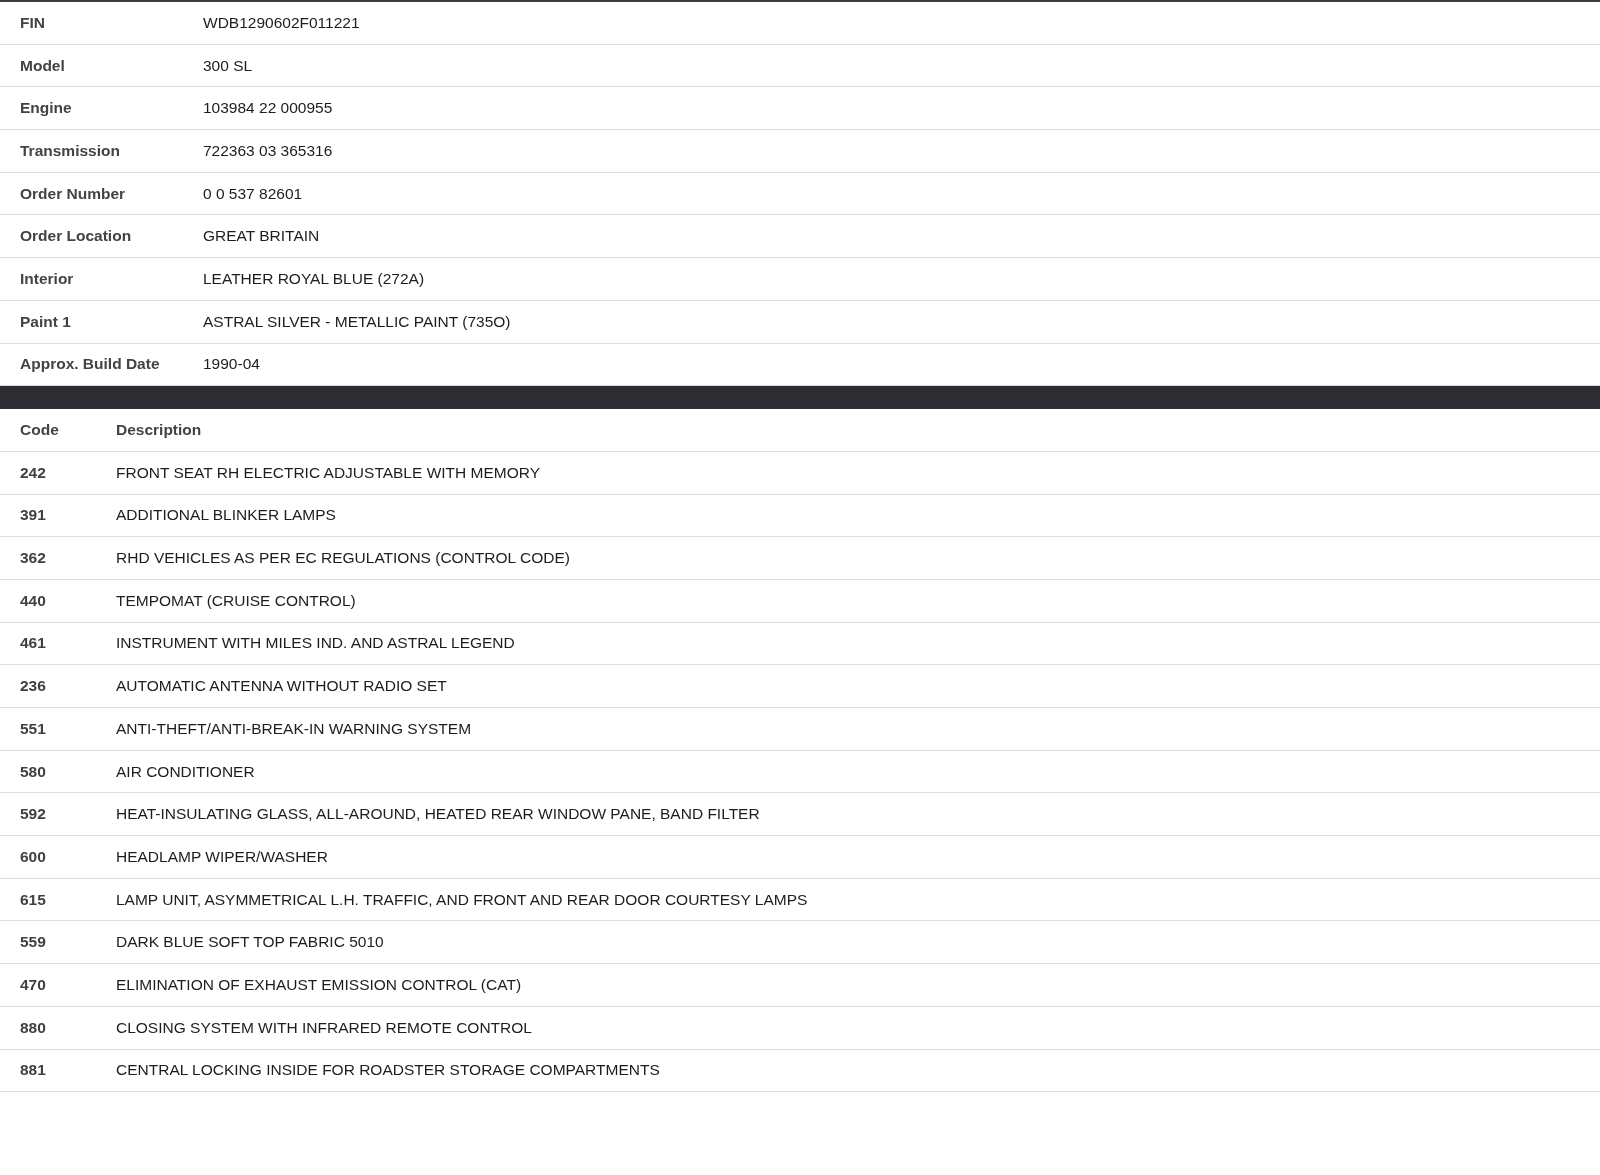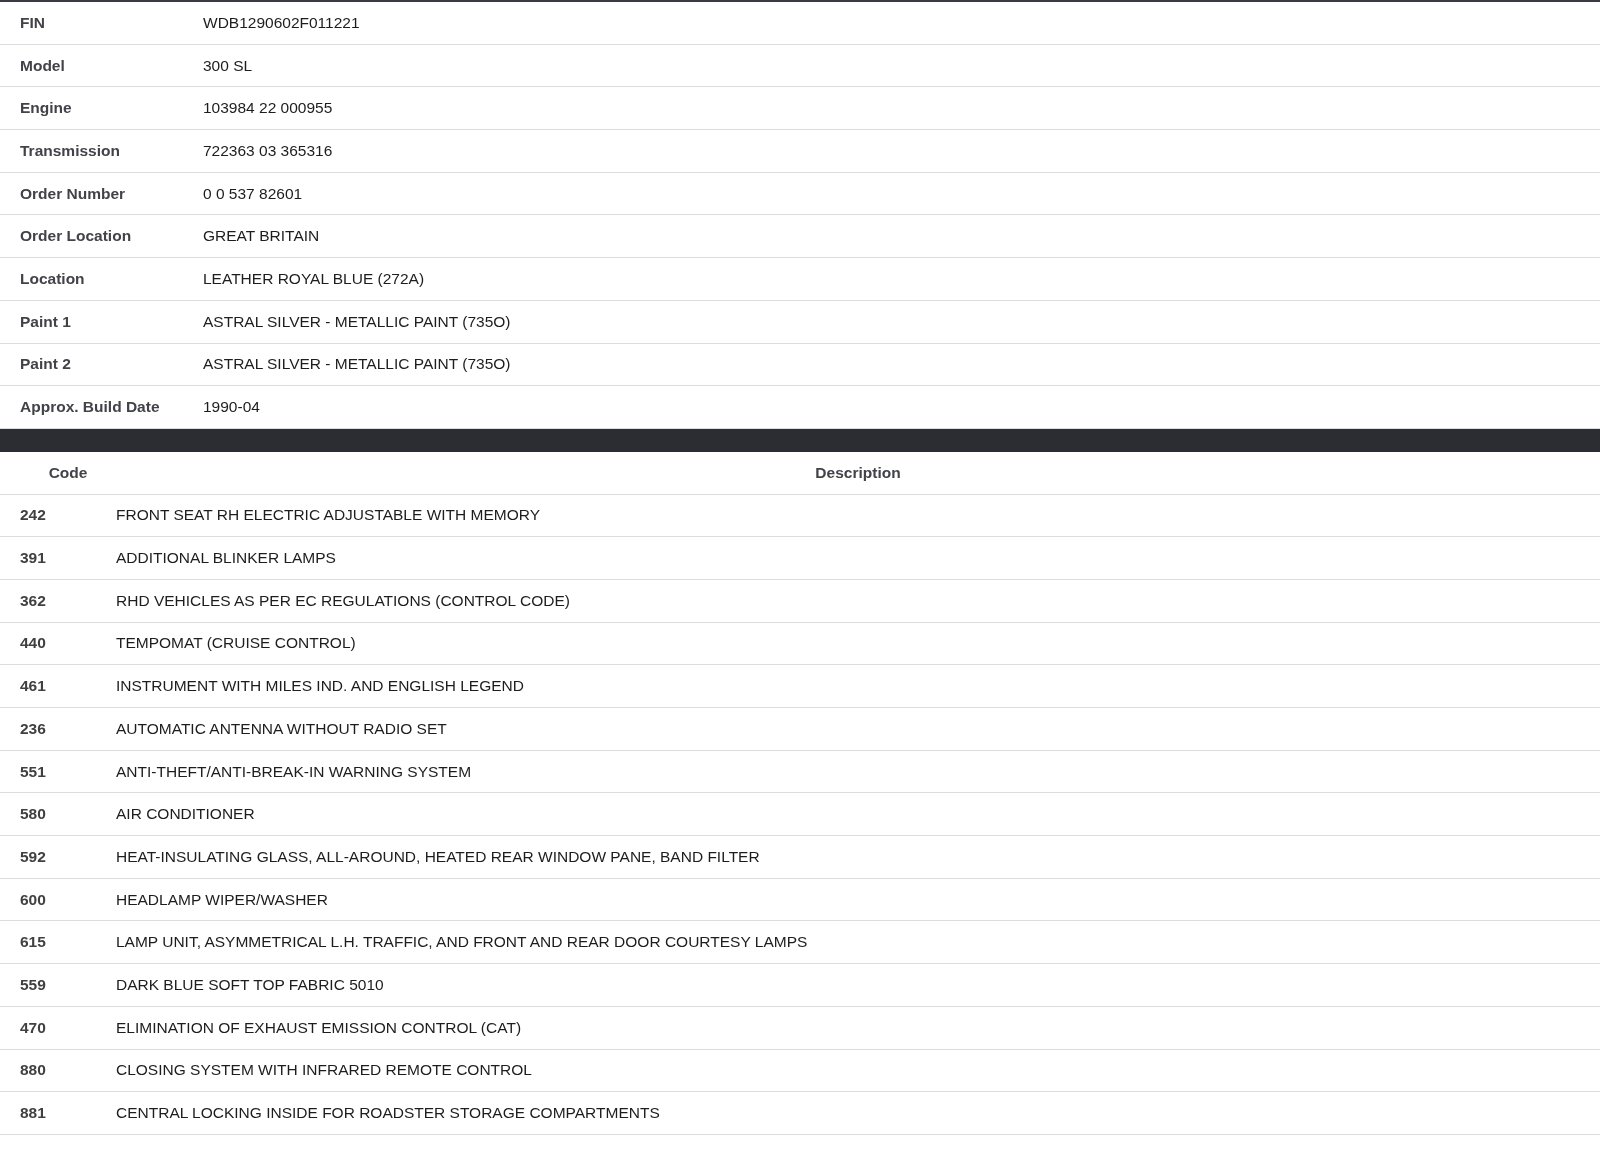--- a/index.html
+++ b/index.html
@@ -40,21 +40,21 @@
   .info-table td.value {
     color: var(--value-text, #1d1d1f);
   }
   
   .divider-bar {
     height: 23px;
     background: var(--accent-bar, #2c2d32);
   }
   
   .codes-table th {
-    text-align: center;
+    text-align: left;
     font-weight: 700;
     color: var(--label-text, #424348);
   }
   .codes-table th.code, .codes-table td.code {
     width: 96px;
     padding-left: 20px;
   }
   .codes-table td.code {
     font-weight: 700;
     color: #404040;
@@ -88,29 +88,25 @@
         </tr>
         <tr>
           <td class="label">Order Number</td>
           <td class="value">0 0 537 82601</td>
         </tr>
         <tr>
           <td class="label">Order Location</td>
           <td class="value">GREAT BRITAIN</td>
         </tr>
         <tr>
-          <td class="label">Location</td>
+          <td class="label">Interior</td>
           <td class="value">LEATHER ROYAL BLUE (272A)</td>
         </tr>
         <tr>
           <td class="label">Paint 1</td>
-          <td class="value">ASTRAL SILVER - METALLIC PAINT (735O)</td>
-        </tr>
-        <tr>
-          <td class="label">Paint 2</td>
           <td class="value">ASTRAL SILVER - METALLIC PAINT (735O)</td>
         </tr>
         <tr>
           <td class="label">Approx. Build Date</td>
           <td class="value">1990-04</td>
         </tr>
       </tbody>
   </table>
 
   <div class="divider-bar"></div>
@@ -134,21 +130,21 @@
         <tr>
           <td class="code">362</td>
           <td class="desc">RHD VEHICLES AS PER EC REGULATIONS (CONTROL CODE)</td>
         </tr>
         <tr>
           <td class="code">440</td>
           <td class="desc">TEMPOMAT (CRUISE CONTROL)</td>
         </tr>
         <tr>
           <td class="code">461</td>
-          <td class="desc">INSTRUMENT WITH MILES IND. AND ENGLISH LEGEND</td>
+          <td class="desc">INSTRUMENT WITH MILES IND. AND ASTRAL LEGEND</td>
         </tr>
         <tr>
           <td class="code">236</td>
           <td class="desc">AUTOMATIC ANTENNA WITHOUT RADIO SET</td>
         </tr>
         <tr>
           <td class="code">551</td>
           <td class="desc">ANTI-THEFT/ANTI-BREAK-IN WARNING SYSTEM</td>
         </tr>
         <tr>

